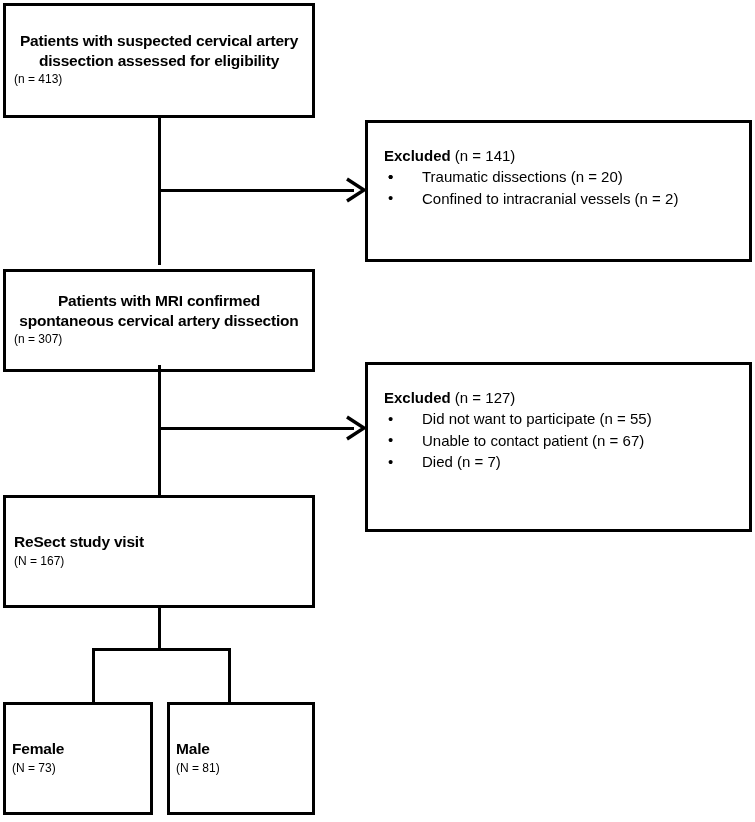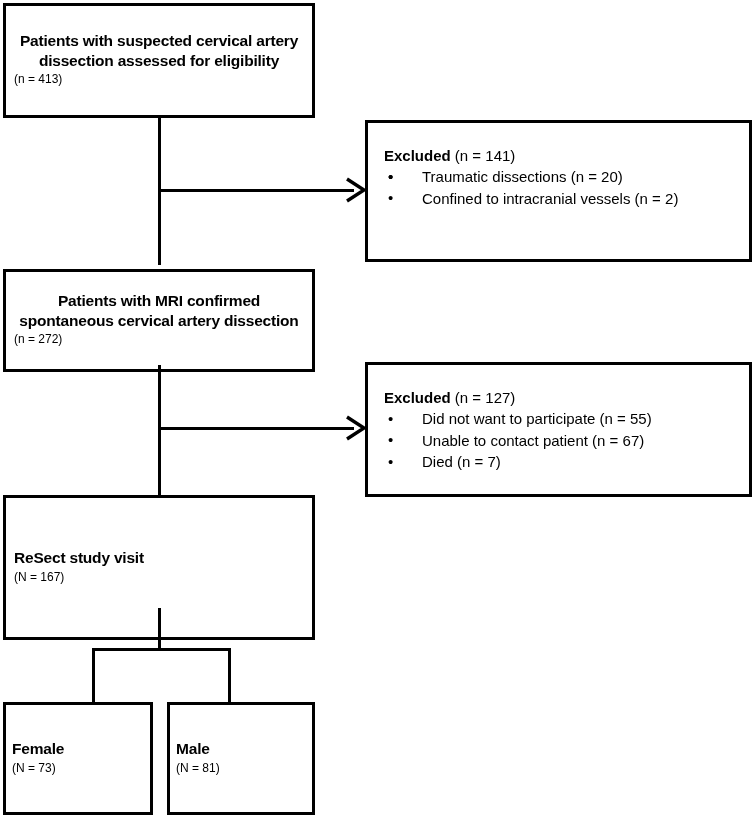--- a/index.html
+++ b/index.html
@@ -136,33 +136,33 @@
         <li>
           <span class="bullet">•</span>
           <span>Confined to intracranial vessels (n = 2)</span>
         </li>
       </ul>
     </div>
   </div>
 
   <div class="box" style="left:3px; top:262px; width:312px; height:103px; padding:0 8px;margin-top:7px;">
     <div class="ttl">Patients with MRI confirmed spontaneous cervical artery dissection</div>
-    <div class="cnt">(n = 272)</div>
+    <div class="cnt">(n = 307)</div>
   </div>
 
   <div class="vline" style="left:158px; top:365px; height:133px;"></div>
 
   <div class="hline" style="left:158px; top:427px; width:196px;"></div>
   <div class="arrow-head" style="left:345px; top:414px;">
     <svg width="24" height="28" viewBox="0 0 24 28">
       <polyline points="2,3 19,14 2,25" fill="none" stroke="#000000" stroke-width="3.4" stroke-linecap="butt" stroke-linejoin="miter"></polyline>
     </svg>
   </div>
 
-  <div class="box left-align" style="left:365px; top:362px; width:387px; height:135px;">
+  <div class="box left-align" style="left:365px; top:362px; width:387px; height:170px;">
     <div class="excl-inner">
       <div class="excl-head">
         <span class="b">Excluded</span><span>&nbsp;</span><span>(n = 127)</span>
       </div>
       <ul class="excl-list">
         <li>
           <span class="bullet">•</span>
           <span>Did not want to participate (n = 55)</span>
         </li>
         <li>
@@ -170,21 +170,21 @@
           <span>Unable to contact patient (n = 67)</span>
         </li>
         <li>
           <span class="bullet">•</span>
           <span>Died (n = 7)</span>
         </li>
       </ul>
     </div>
   </div>
 
-  <div class="box" style="left:3px; top:495px; width:312px; height:145px; padding:4px 8px;">
+  <div class="box" style="left:3px; top:495px; width:312px; height:113px; padding:4px 8px;">
     <div class="ttl">ReSect study visit</div>
     <div class="cnt">(N = 167)</div>
   </div>
 
   <div class="vline" style="left:158px; top:608px; height:43px;"></div>
   <div class="hline" style="left:92px; top:648px; width:139px;"></div>
   <div class="vline" style="left:92px; top:648px; height:54px;"></div>
   <div class="vline" style="left:228px; top:648px; height:54px;"></div>
 
   <div class="box" style="left:3px; top:702px; width:150px; height:113px; padding:0 6px;">

